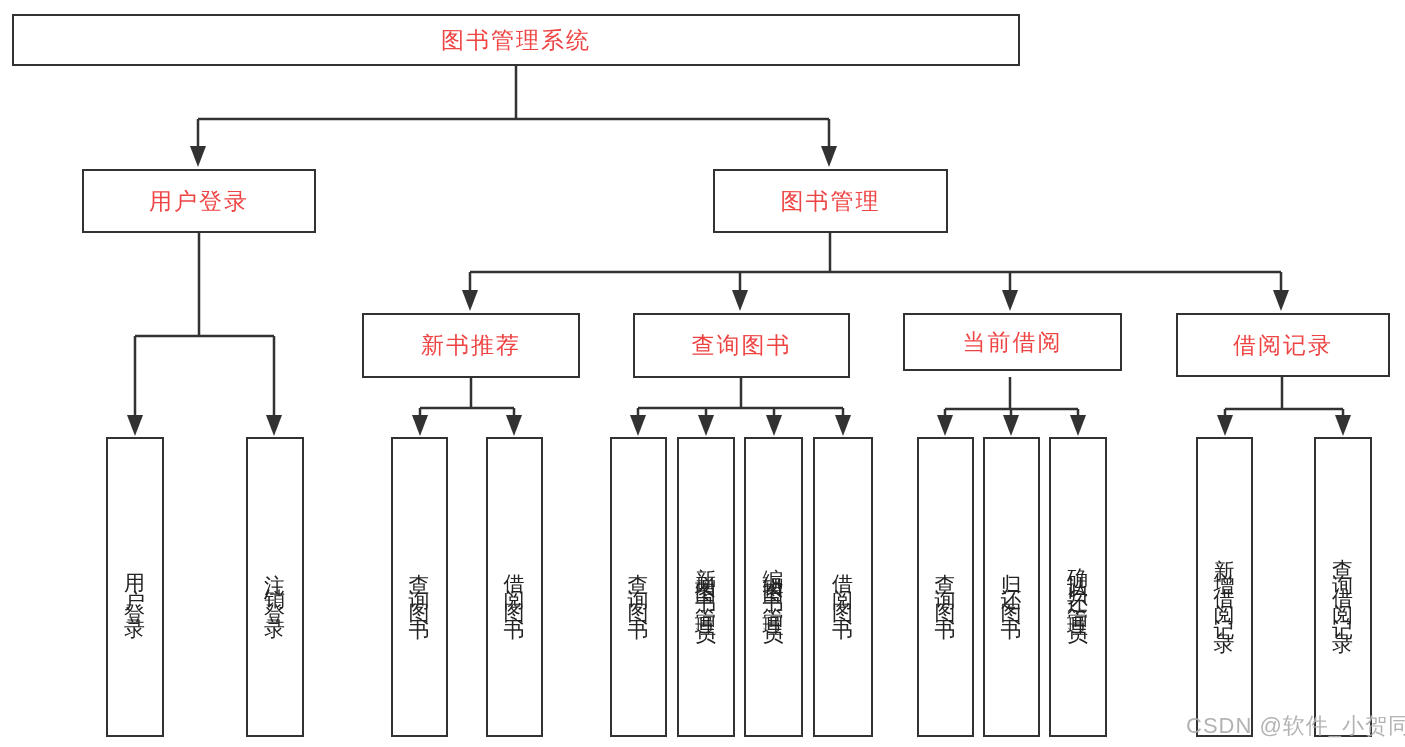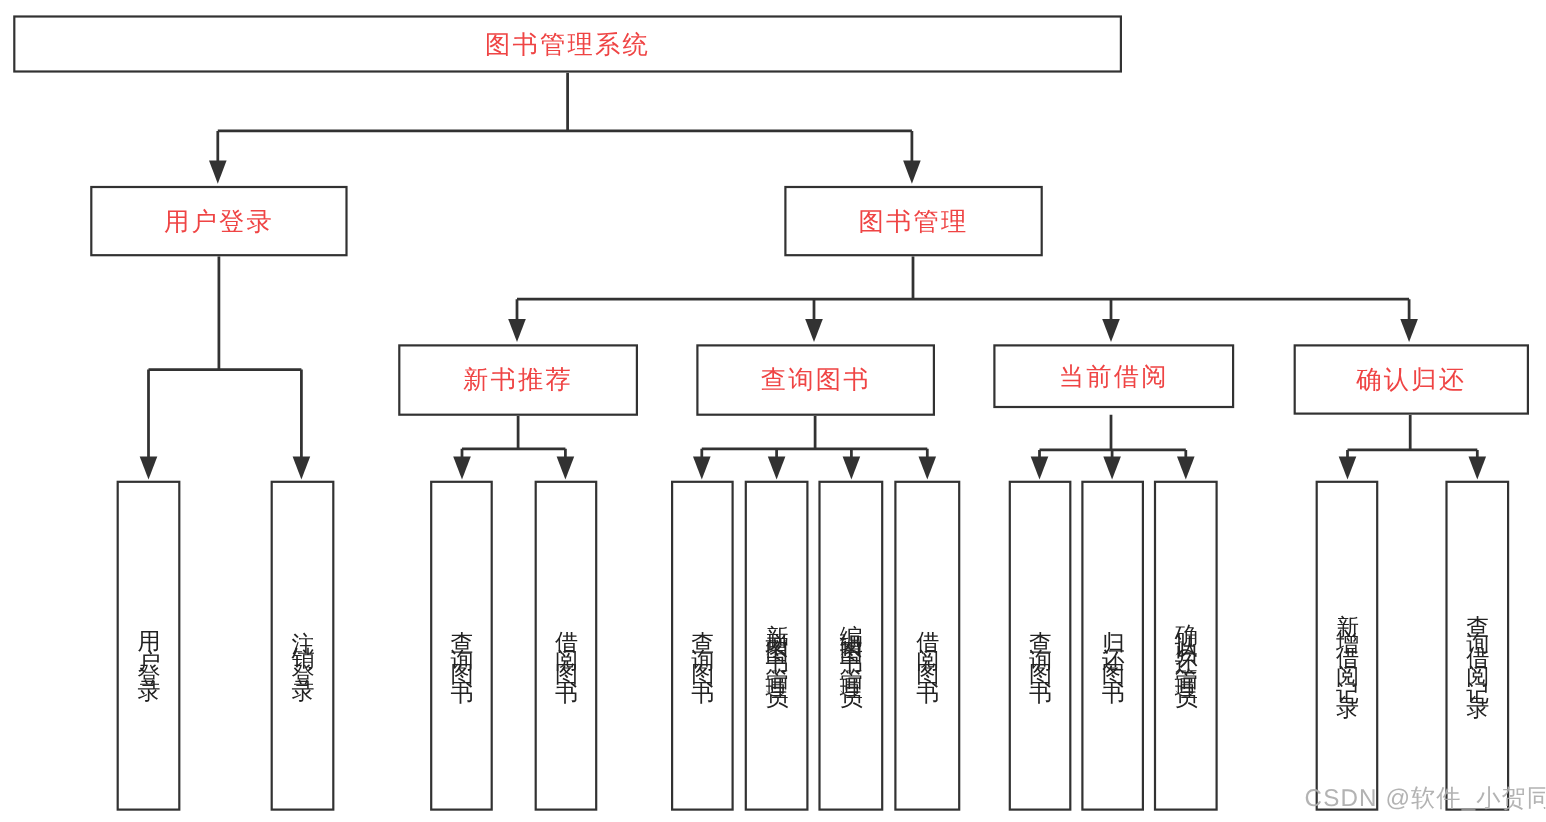--- a/index.html
+++ b/index.html
@@ -107,21 +107,21 @@
   <div class="box" style="left:362px; top:313px; width:218px; height:65px;">
     <span class="hlabel">新书推荐</span>
   </div>
   <div class="box" style="left:633px; top:313px; width:217px; height:65px;">
     <span class="hlabel">查询图书</span>
   </div>
   <div class="box" style="left:903px; top:313px; width:219px; height:58px;">
     <span class="hlabel">当前借阅</span>
   </div>
   <div class="box" style="left:1176px; top:313px; width:214px; height:64px;">
-    <span class="hlabel">确认归还</span>
+    <span class="hlabel">借阅记录</span>
   </div>
 
   <div class="box leaf" style="left:106px; top:437px; width:58px; height:300px;">
     <span class="vlabel">用户登录</span>
   </div>
   <div class="box leaf" style="left:246px; top:437px; width:58px; height:300px;">
     <span class="vlabel">注销登录</span>
   </div>
 
   <div class="box leaf" style="left:391px; top:437px; width:57px; height:300px;">

